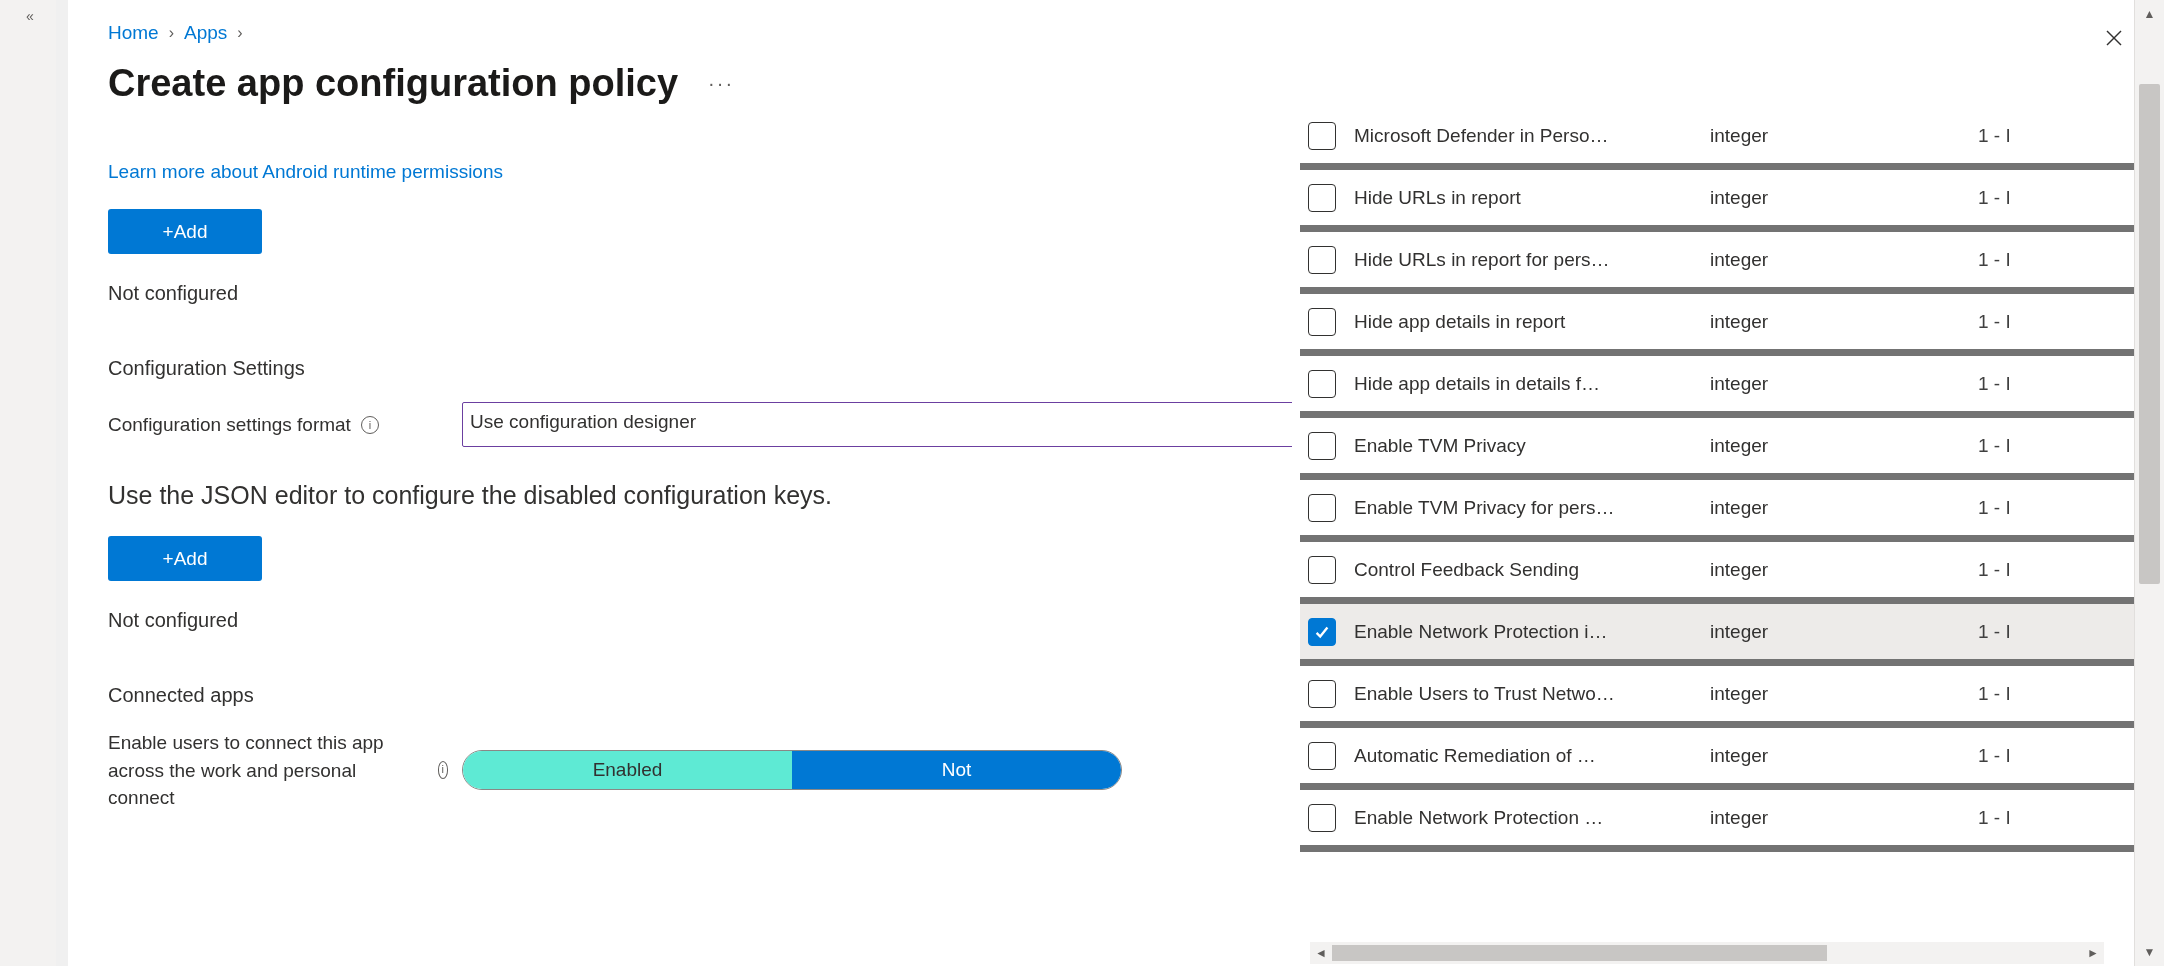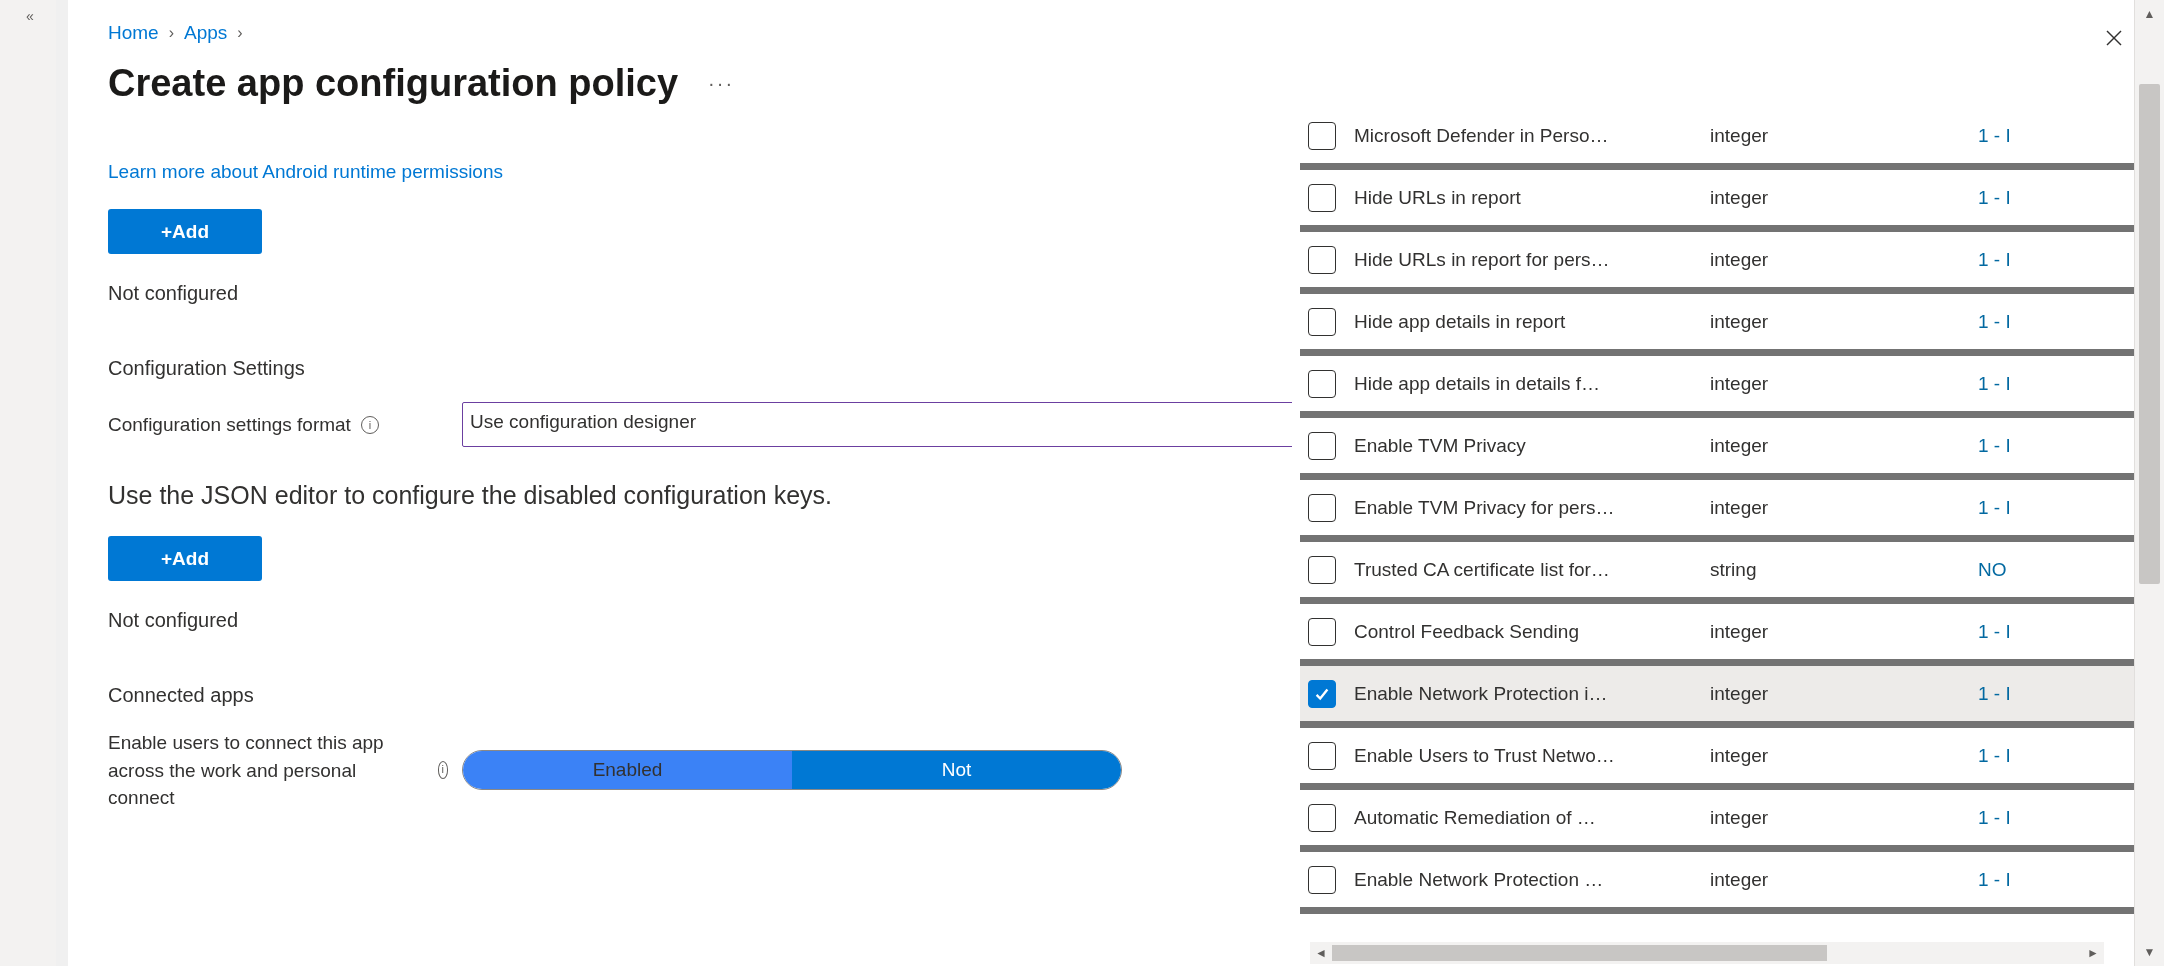--- a/index.html
+++ b/index.html
@@ -47,21 +47,21 @@
   
   .title-row { display: flex; align-items: center; gap: 30px; margin-top: 18px; }
   .page-title { font-size: 38px; font-weight: 600; color: #1b1a19; }
   .more-dots { color: #605e5c; font-size: 20px; letter-spacing: 2px; cursor: pointer; }
 
   
   .link { color: #0078d4; font-size: 19px; margin-top: 56px; display: inline-block; cursor: pointer; }
   .add-btn {
     display: inline-flex; align-items: center; justify-content: center;
     background: #0078d4; color: #fff;
-    font-size: 19px; font-weight: 700;
+    font-size: 19px; font-weight: 400;
     width: 154px; height: 45px;
     border: none; border-radius: 3px;
     margin-top: 26px;
     cursor: pointer;
   }
   .status-text { font-size: 20px; color: #323130; margin-top: 28px; }
 
   .section-heading { font-size: 20px; color: #323130; margin-top: 52px; }
 
   .field-row { display: flex; align-items: center; margin-top: 22px; gap: 14px; }
@@ -94,21 +94,21 @@
   .toggle-desc { max-width: 340px;}
   .segmented {
     display:flex; border:1px solid #8a8886; border-radius: 999px; overflow:hidden;
     height: 40px; width: 660px;
   }
   .segmented .opt {
     flex:1; display:flex; align-items:center; justify-content:center;
     font-size:19px; cursor:pointer;
   }
   .segmented .opt.active { background:#0078d4; color:#fff; }
-  .segmented .opt.inactive { background:#3b82f6; color:#323130; }
+  .segmented .opt.inactive { background:#5eead4; color:#323130; }
 
   
   .flyout {
     position: absolute;
     right: 30px; top: 0;
     width: 842px; height: 100%;
     background: #fff;
     display:flex; flex-direction:column;
   }
   .flyout-close {
@@ -137,21 +137,21 @@
     border: 1.6px solid #323130;
     border-radius: 4px;
     flex-shrink:0;
     display:flex; align-items:center; justify-content:center;
     cursor:pointer;
   }
   .chk.checked { background:#0078d4; border-color:#0078d4; color:#fff; }
   .chk.checked svg { width:18px; height:18px; stroke:#fff; stroke-width:2.6; fill:none; }
   .cell-name { width: 338px; overflow:hidden; text-overflow:ellipsis; white-space:nowrap; color:#323130; }
   .cell-type { width: 250px; color:#323130; }
-  .cell-val  { flex:1; color:#0369a1; overflow:hidden; white-space:nowrap; }
+  .cell-val  { flex:1; color:#404040; overflow:hidden; white-space:nowrap; }
 
   
   .vscroll {
     position:absolute; right:0; top:0; width:30px; height:100%;
     background:#f3f2f1;
     border-left:1px solid #e1dfdd;
   }
   .vscroll .arrow-up, .vscroll .arrow-down {
     height:28px; display:flex; align-items:center; justify-content:center;
     color:#605e5c; font-size:12px; cursor:pointer;
@@ -273,26 +273,20 @@
         <div class="chk"></div>
         <div class="cell-name">Enable TVM Privacy</div>
         <div class="cell-type">integer</div>
         <div class="cell-val">1 - I</div>
       </div>
       <div class="row">
         <div class="chk"></div>
         <div class="cell-name">Enable TVM Privacy for pers…</div>
         <div class="cell-type">integer</div>
         <div class="cell-val">1 - I</div>
-      </div>
-      <div class="row">
-        <div class="chk"></div>
-        <div class="cell-name">Trusted CA certificate list for…</div>
-        <div class="cell-type">string</div>
-        <div class="cell-val">NO</div>
       </div>
       <div class="row">
         <div class="chk"></div>
         <div class="cell-name">Control Feedback Sending</div>
         <div class="cell-type">integer</div>
         <div class="cell-val">1 - I</div>
       </div>
       <div class="row selected">
         <div class="chk checked">
           <svg viewBox="0 0 20 20">

